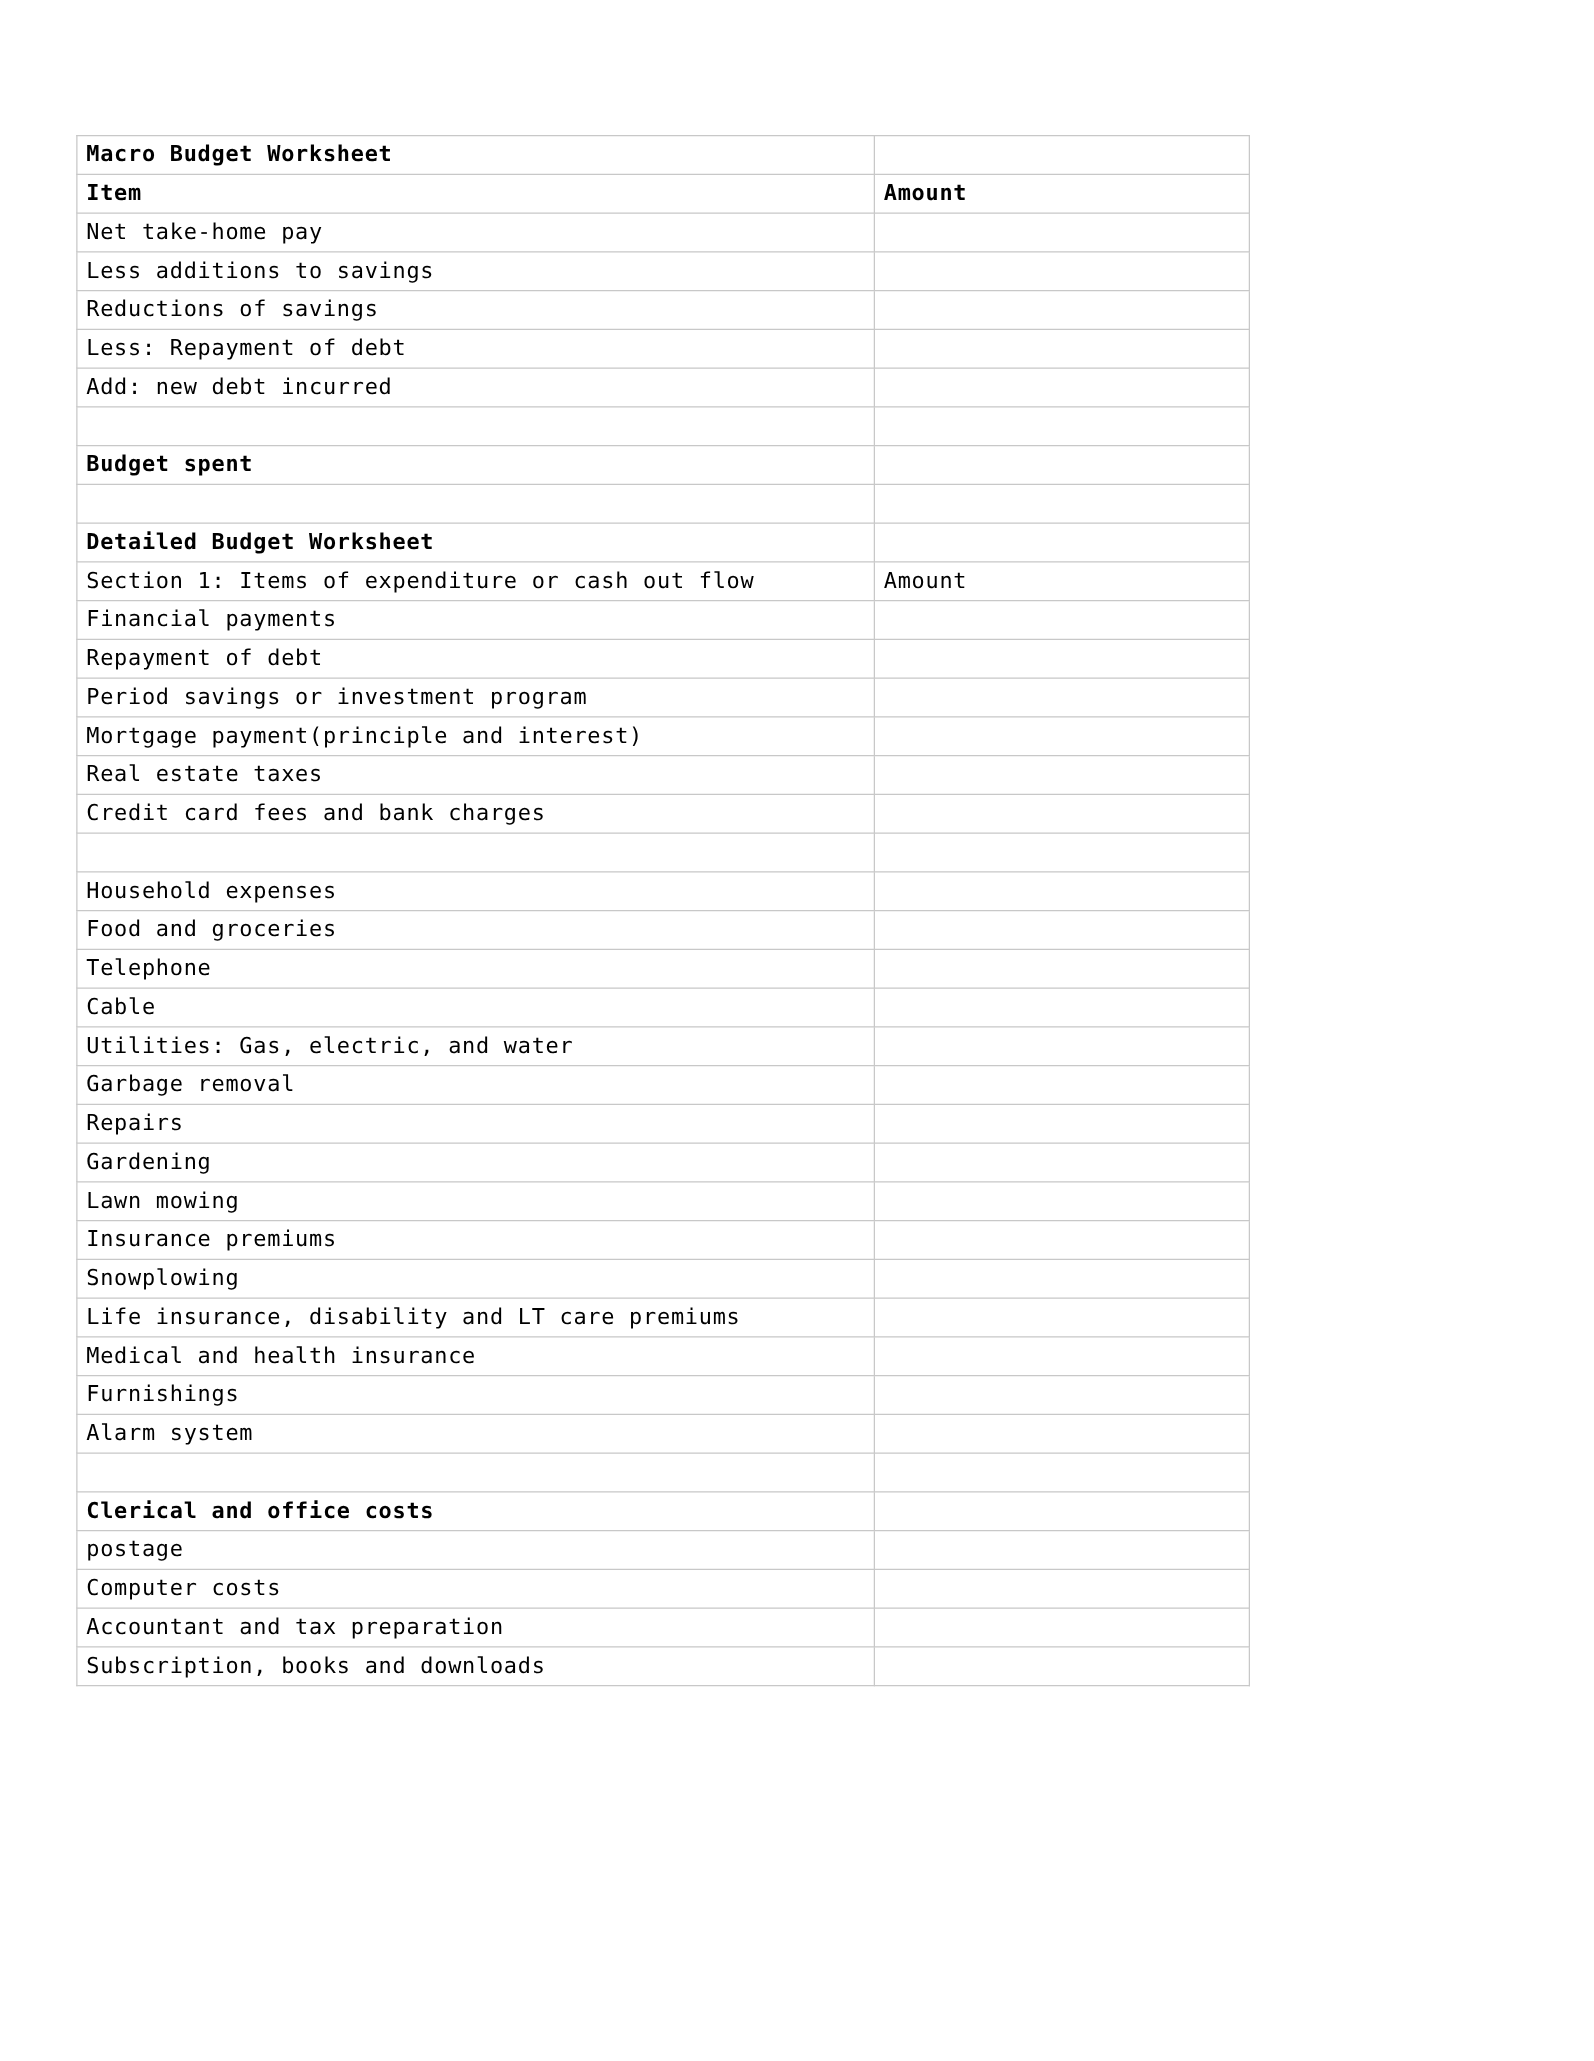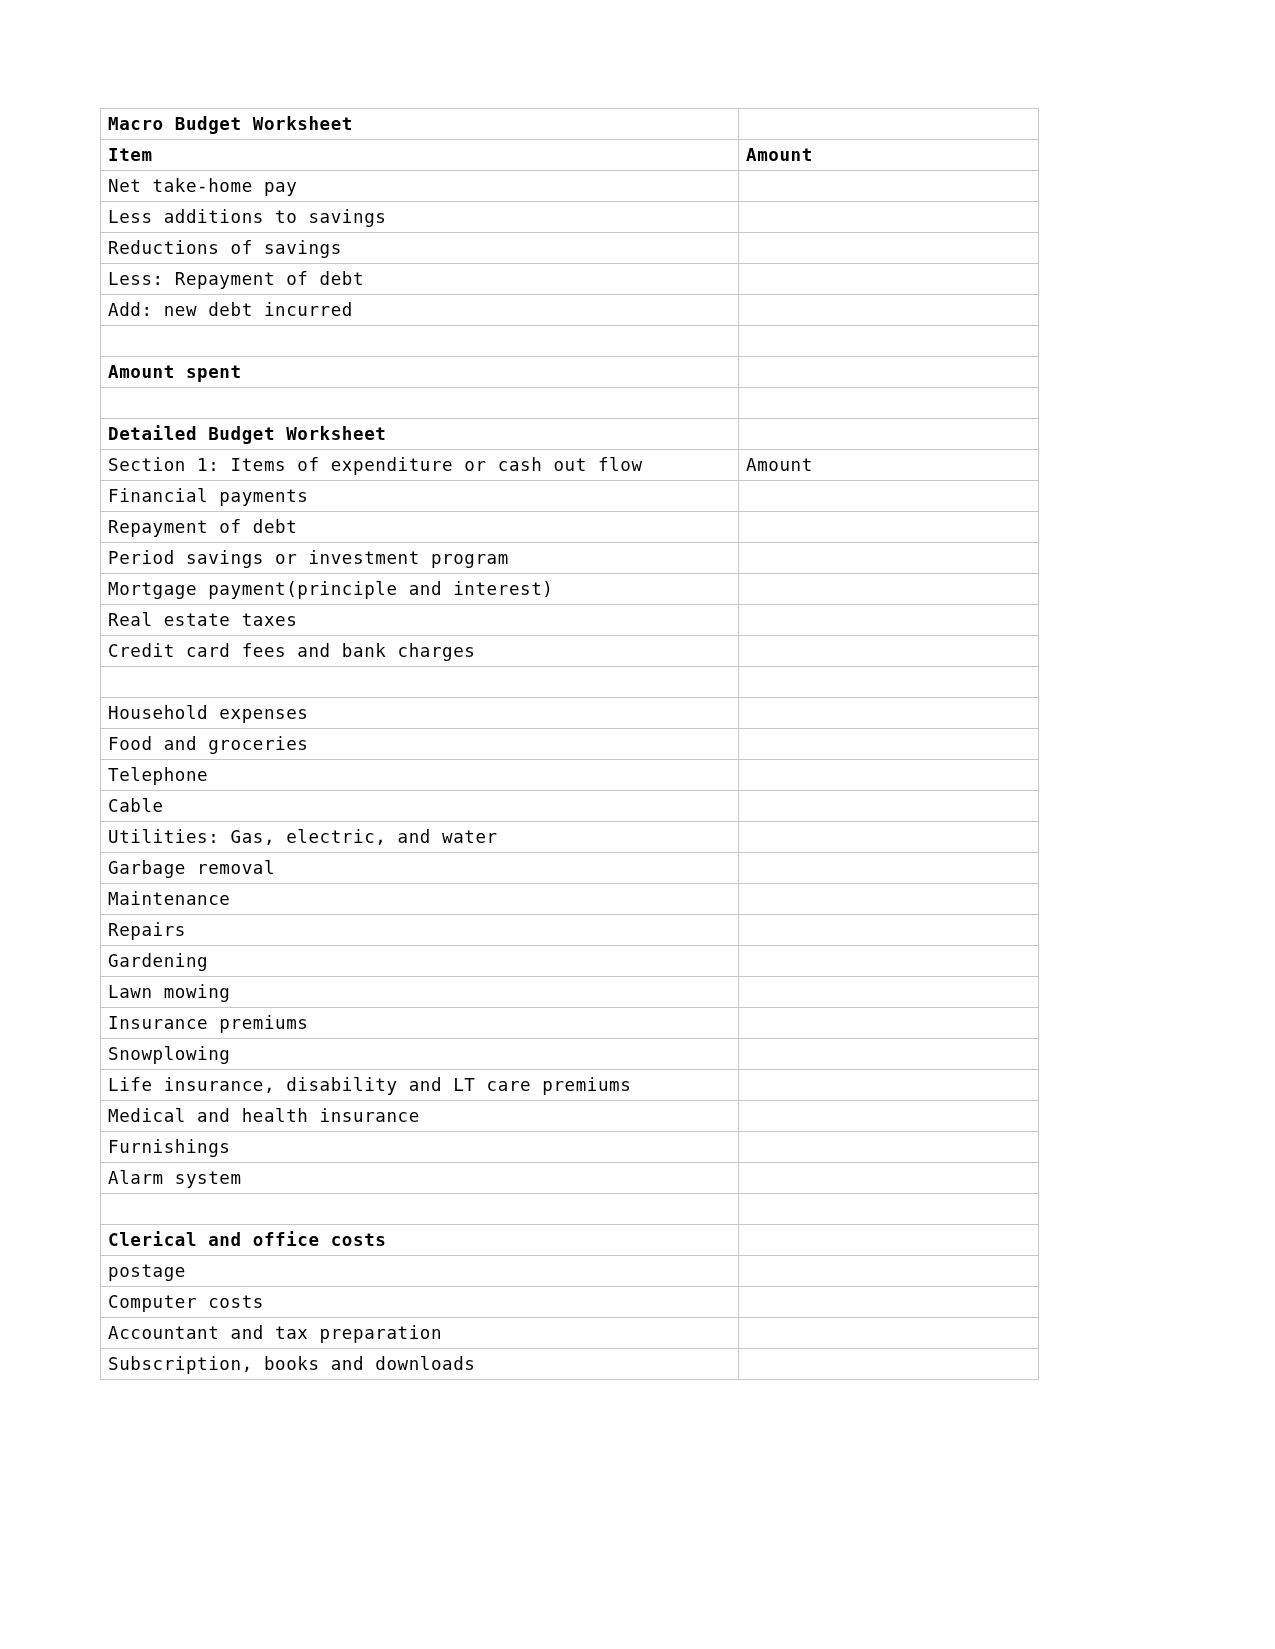--- a/index.html
+++ b/index.html
@@ -11,21 +11,21 @@
     width: 1275px;
     height: 1649px;
     font-family: "DejaVu Sans Mono", monospace;
     color: #000000;
   }
   .page {
     position: relative;
     width: 1162px;
     height: 1649px;
     box-sizing: border-box;
-    padding: 108px 0 0 100px;
+    padding: 108px 0 0 61px;
   }
   table.sheet {
     border-collapse: collapse;
     width: 938px;
     table-layout: fixed;
   }
   table.sheet col.c-item { width: 638px; }
   table.sheet col.c-amt  { width: 300px; }
 
   table.sheet td {
@@ -99,21 +99,21 @@
         </tr>
         <tr>
           <td class="item">Add: new debt incurred</td>
           <td class="amt"></td>
         </tr>
         <tr class="blank">
           <td class="item"></td>
           <td class="amt"></td>
         </tr>
         <tr class="bold">
-          <td class="item">Amount spent</td>
+          <td class="item">Budget spent</td>
           <td class="amt rule-top"></td>
         </tr>
         <tr class="blank">
           <td class="item"></td>
           <td class="amt rule-double"></td>
         </tr>
         <tr class="bold">
           <td class="item">Detailed Budget Worksheet</td>
           <td class="amt"></td>
         </tr>
@@ -164,24 +164,20 @@
         <tr>
           <td class="item">Cable</td>
           <td class="amt"></td>
         </tr>
         <tr>
           <td class="item">Utilities: Gas, electric, and water</td>
           <td class="amt"></td>
         </tr>
         <tr>
           <td class="item">Garbage removal</td>
-          <td class="amt"></td>
-        </tr>
-        <tr>
-          <td class="item">Maintenance</td>
           <td class="amt"></td>
         </tr>
         <tr>
           <td class="item">Repairs</td>
           <td class="amt"></td>
         </tr>
         <tr>
           <td class="item">Gardening</td>
           <td class="amt"></td>
         </tr>

